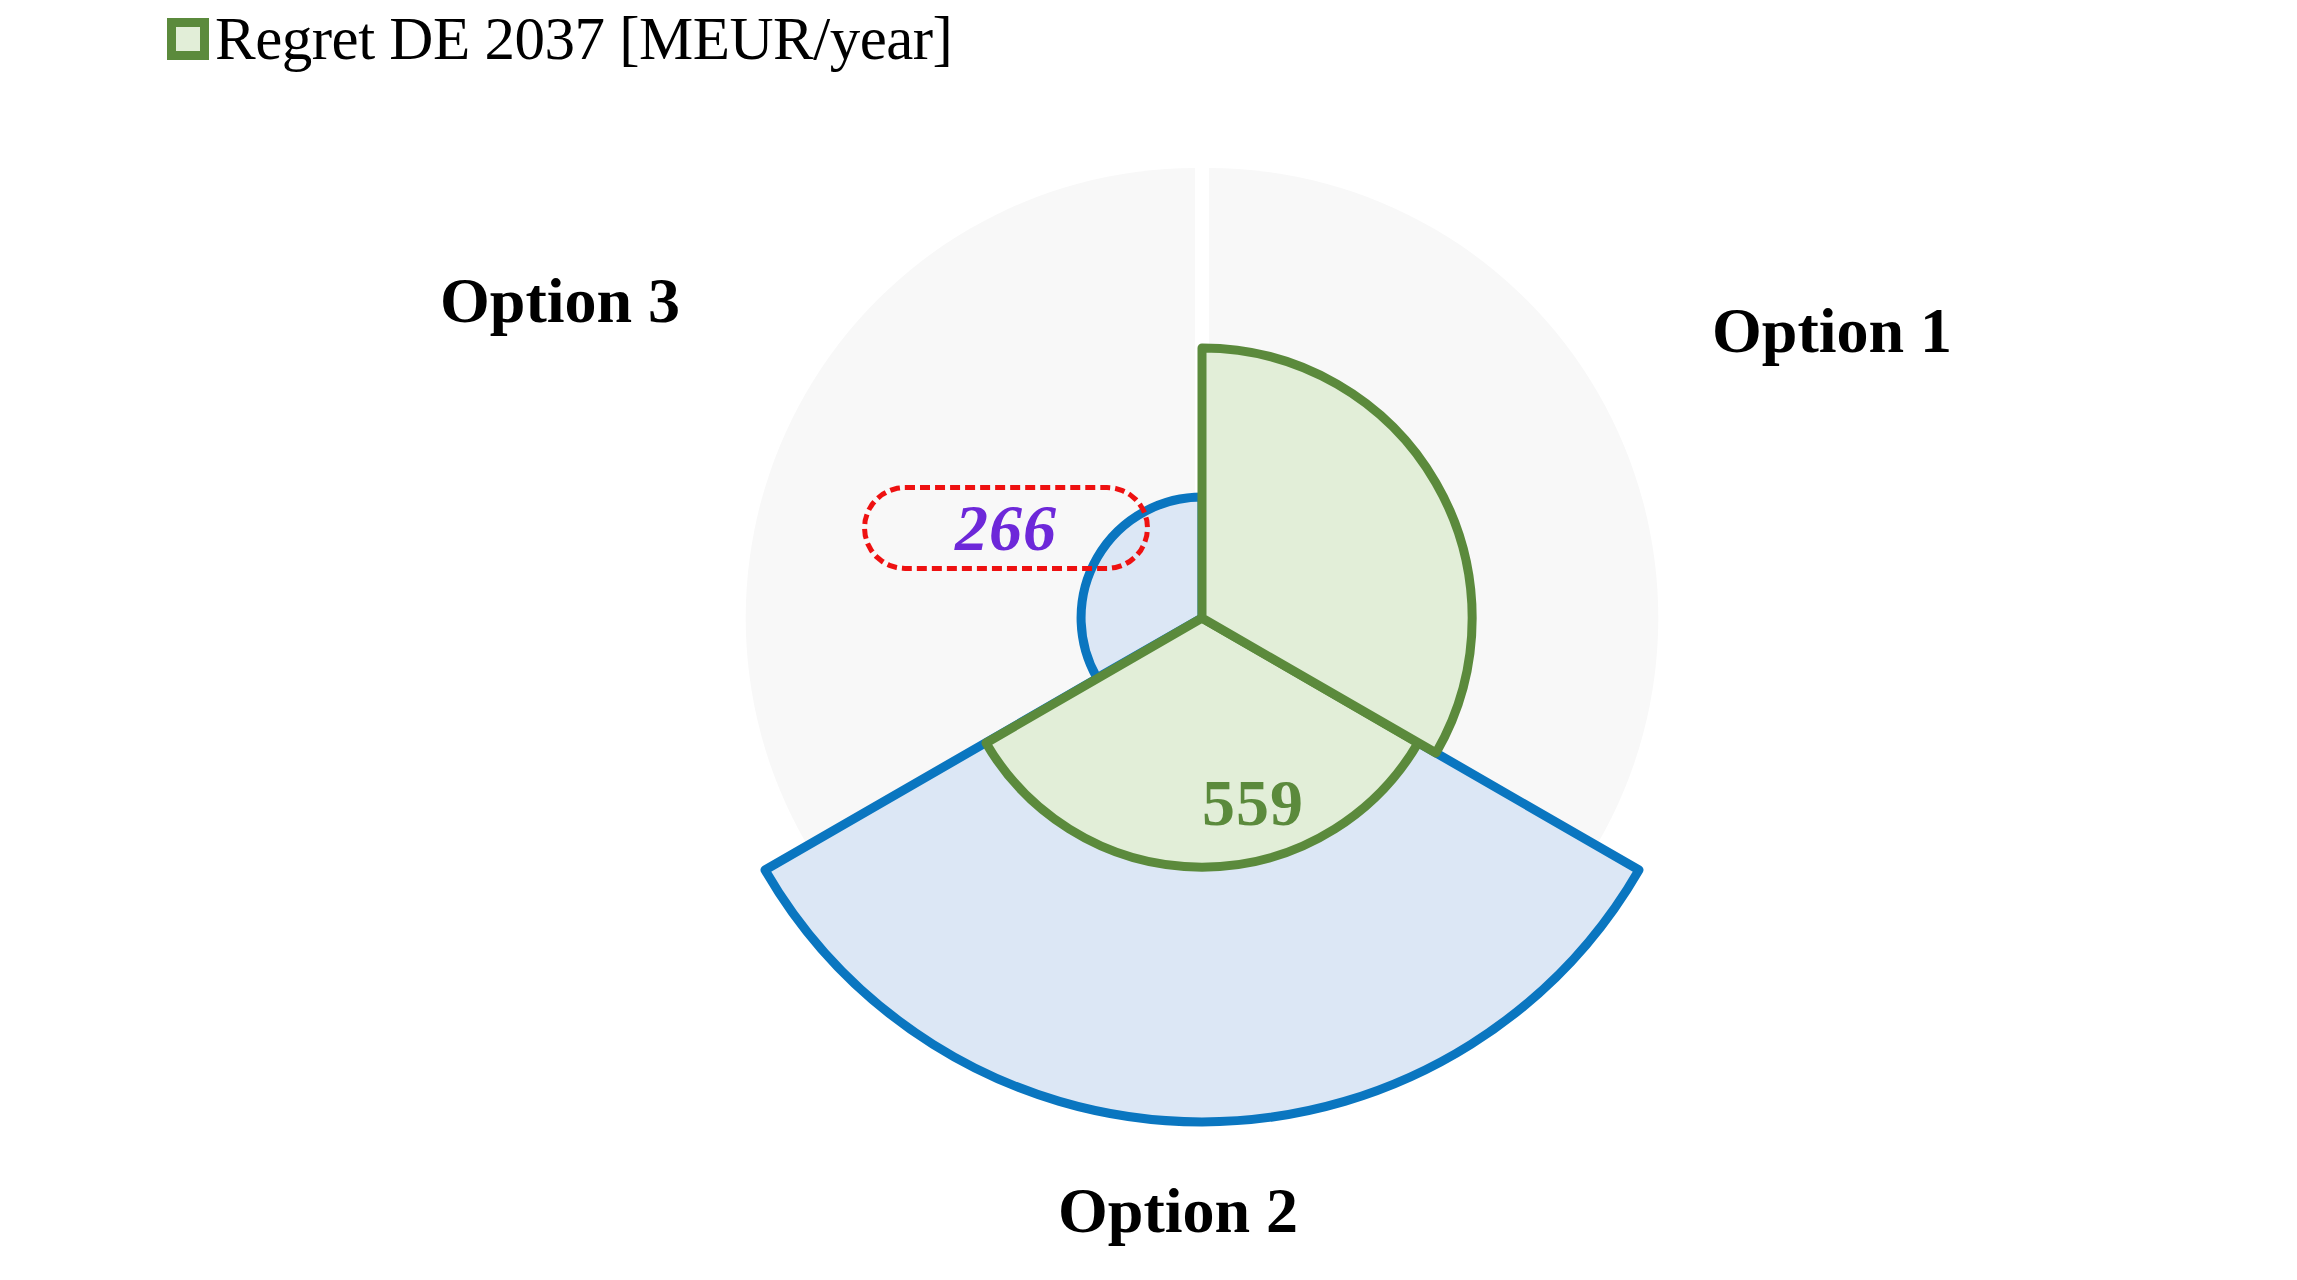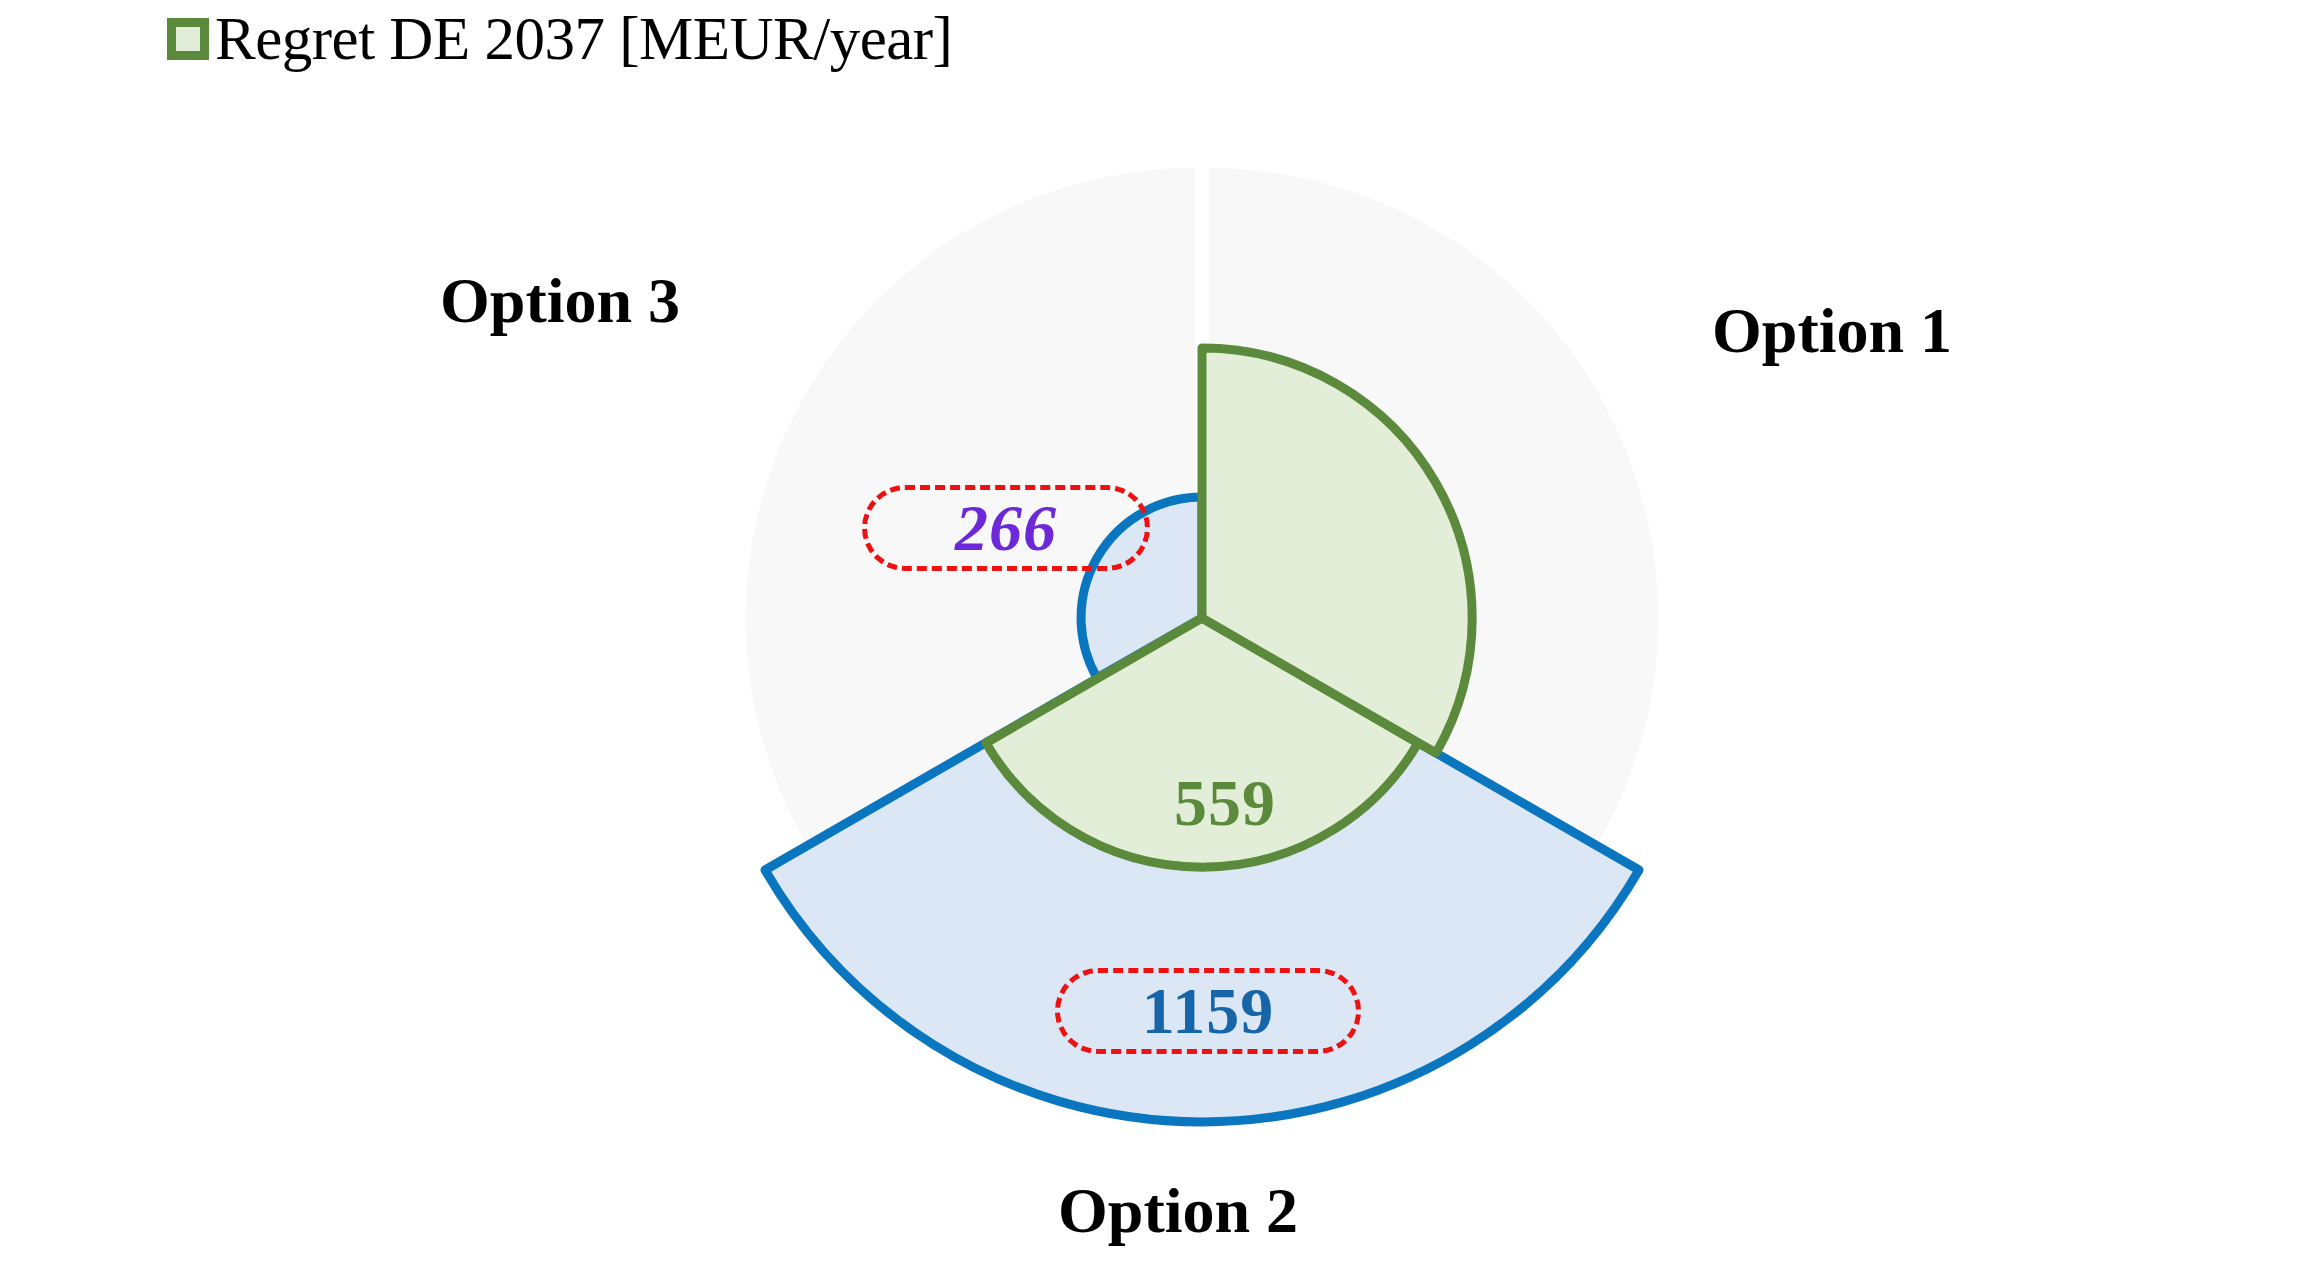--- a/index.html
+++ b/index.html
@@ -101,21 +101,21 @@
     left: 1480px; top: 472px;
     width: 243px; height: 84px;
     color: #5b8a3c;
   }
   #value-label-1159 {
     left: 1055px; top: 968px;
     width: 306px; height: 86px;
     color: #1565a8;
   }
   #value-label-559 {
-    left: 1115px; top: 761px;
+    left: 1143px; top: 761px;
     width: 220px; height: 84px;
     color: #5b8a3c;
   }
 </style>
 </head>
 <body>
 
 <div id="legend">
 
 
@@ -153,16 +153,15 @@
       <path fill="#e2eed8" stroke="#5b8a3c" stroke-width="9" stroke-linejoin="round" d="M 1202 618 L 1202 348 A 270 270 0 0 1 1436 753 Z"></path>
     </g>
 
   </svg>
 
   <div class="option-label" id="option-label-3">Option 3</div>
   <div class="option-label" id="option-label-1">Option 1</div>
   <div class="option-label" id="option-label-2">Option 2</div>
 
   <div class="value-label boxed" id="value-label-266">266</div>
-  <div class="value-label boxed" id="value-label-1159">1159</div>
   <div class="value-label" id="value-label-559">559</div>
 
 </div>
 
 </body></html>

